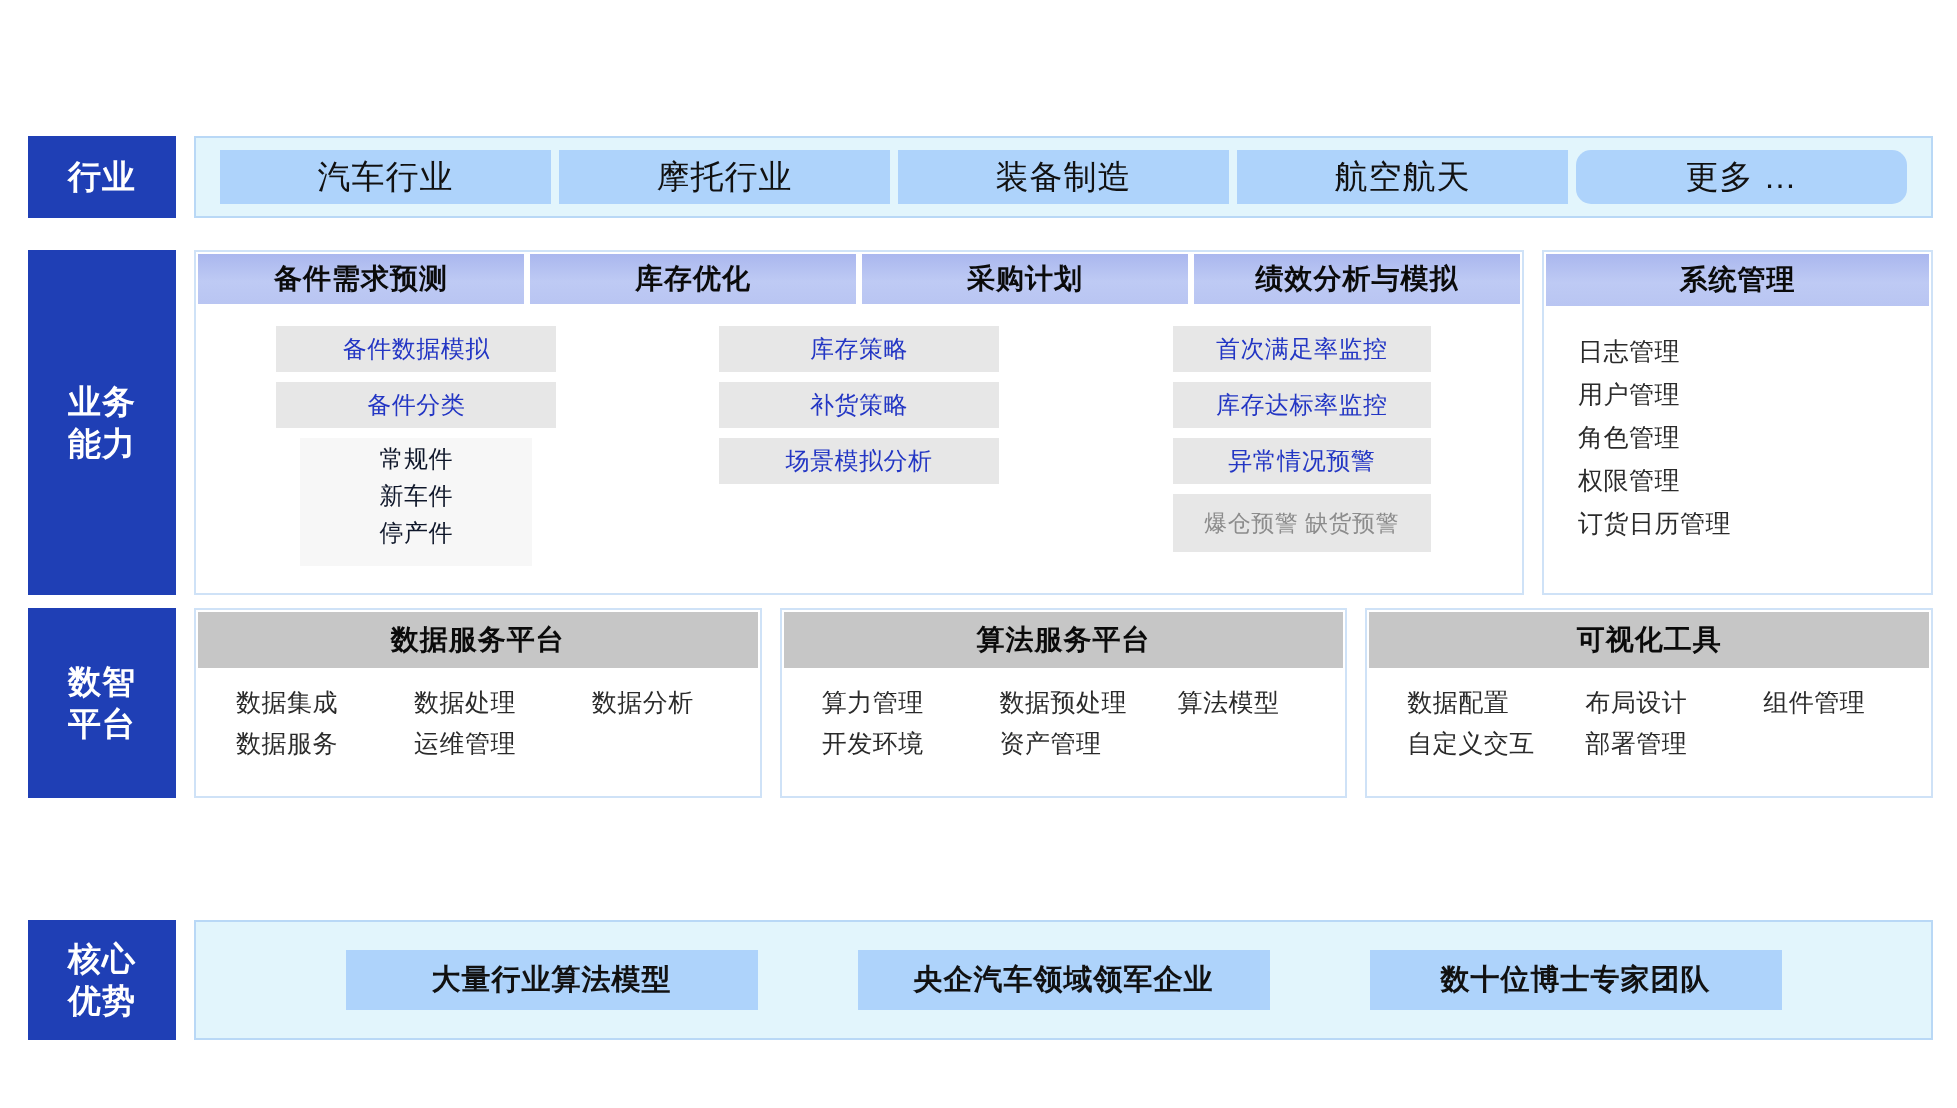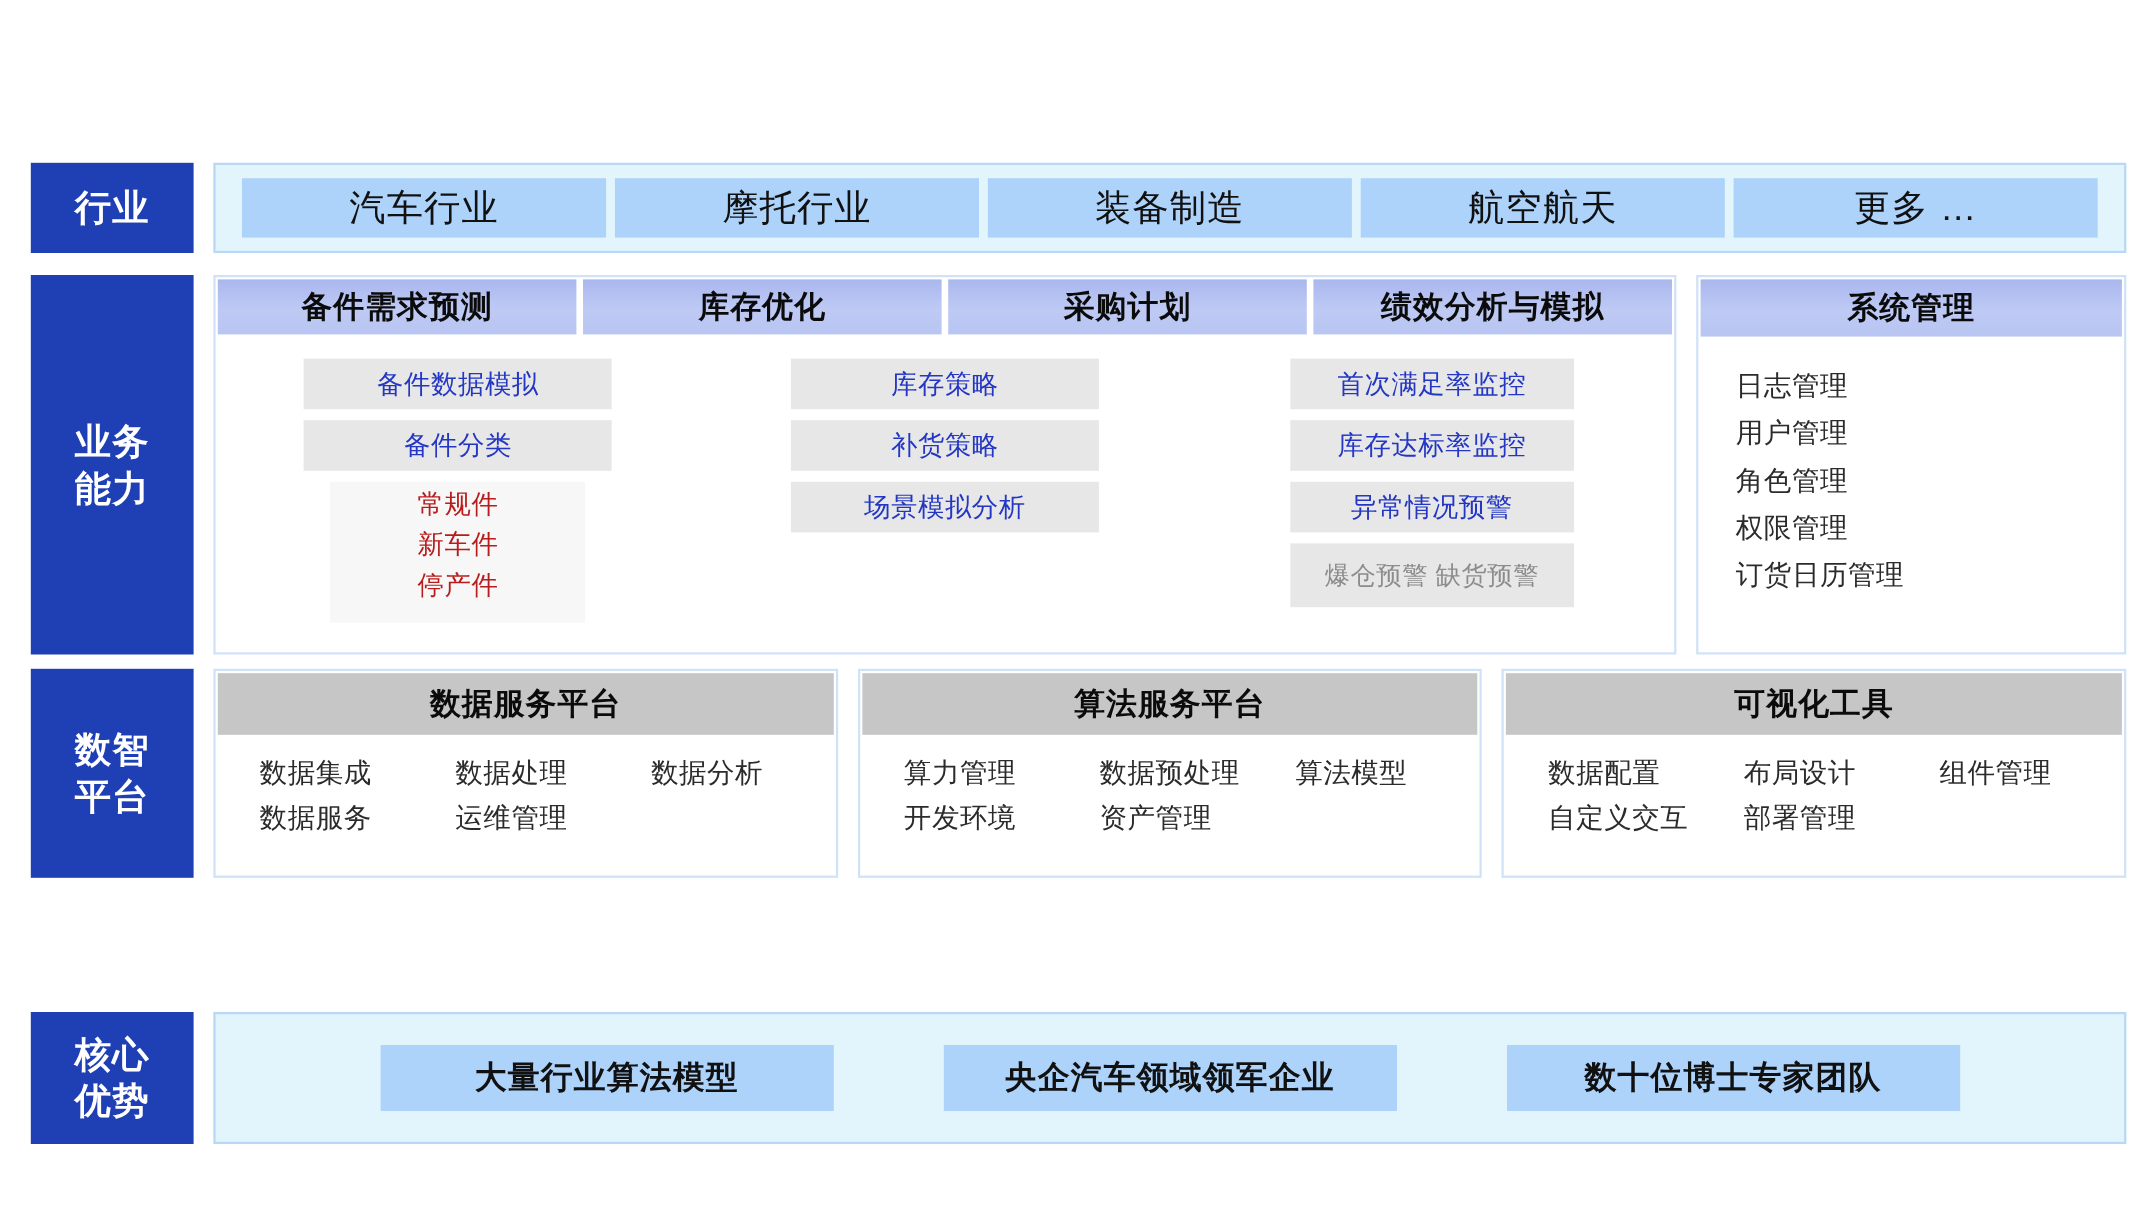--- a/index.html
+++ b/index.html
@@ -40,21 +40,21 @@
     font-size: 33px;
     font-weight: 700;
     line-height: 1.26;
     letter-spacing: 1px;
     flex: 0 0 auto;
   }
   .row-label span { display: block; }
 
   
   #industry-row {
-    left: 28px; top: 148px;
+    left: 28px; top: 136px;
     width: 1905px; height: 82px;
   }
   #industry-row .row-label { width: 148px; }
   .industry-panel {
     margin-left: 18px;
     flex: 1 1 auto;
     background: #e2f5fc;
     border: 2px solid #b9d8f6;
     display: flex;
     align-items: center;
@@ -68,21 +68,21 @@
     flex: 1 1 0;
     margin: 0 4px;
     display: flex;
     align-items: center;
     justify-content: center;
     font-size: 33px;
     color: #111111;
     letter-spacing: 1px;
   }
   .industry-chip:first-child { margin-left: 0; }
-  .industry-chip:last-child { margin-right: 0; }
+  .industry-chip:last-child { margin-right: 0; border-radius: 15px; }
 
   
   #capability-row {
     left: 28px; top: 250px;
     width: 1905px; height: 345px;
   }
   #capability-row .row-label { width: 148px; }
 
   .cap-main {
     margin-left: 18px;
@@ -140,21 +140,21 @@
   .cap-subgroup {
     background: #f7f7f7;
     width: 232px;
     padding: 2px 0 14px 0;
     display: flex;
     flex-direction: column;
     align-items: center;
   }
   .cap-sub {
     font-size: 24px;
-    color: #b91c1c;
+    color: #0f172a;
     line-height: 1.55;
     letter-spacing: 0.5px;
   }
   .cap-note {
     background: #e7e7e7;
     color: #8c8c8c;
     font-size: 23px;
     width: 258px;
     height: 58px;
     display: flex;

